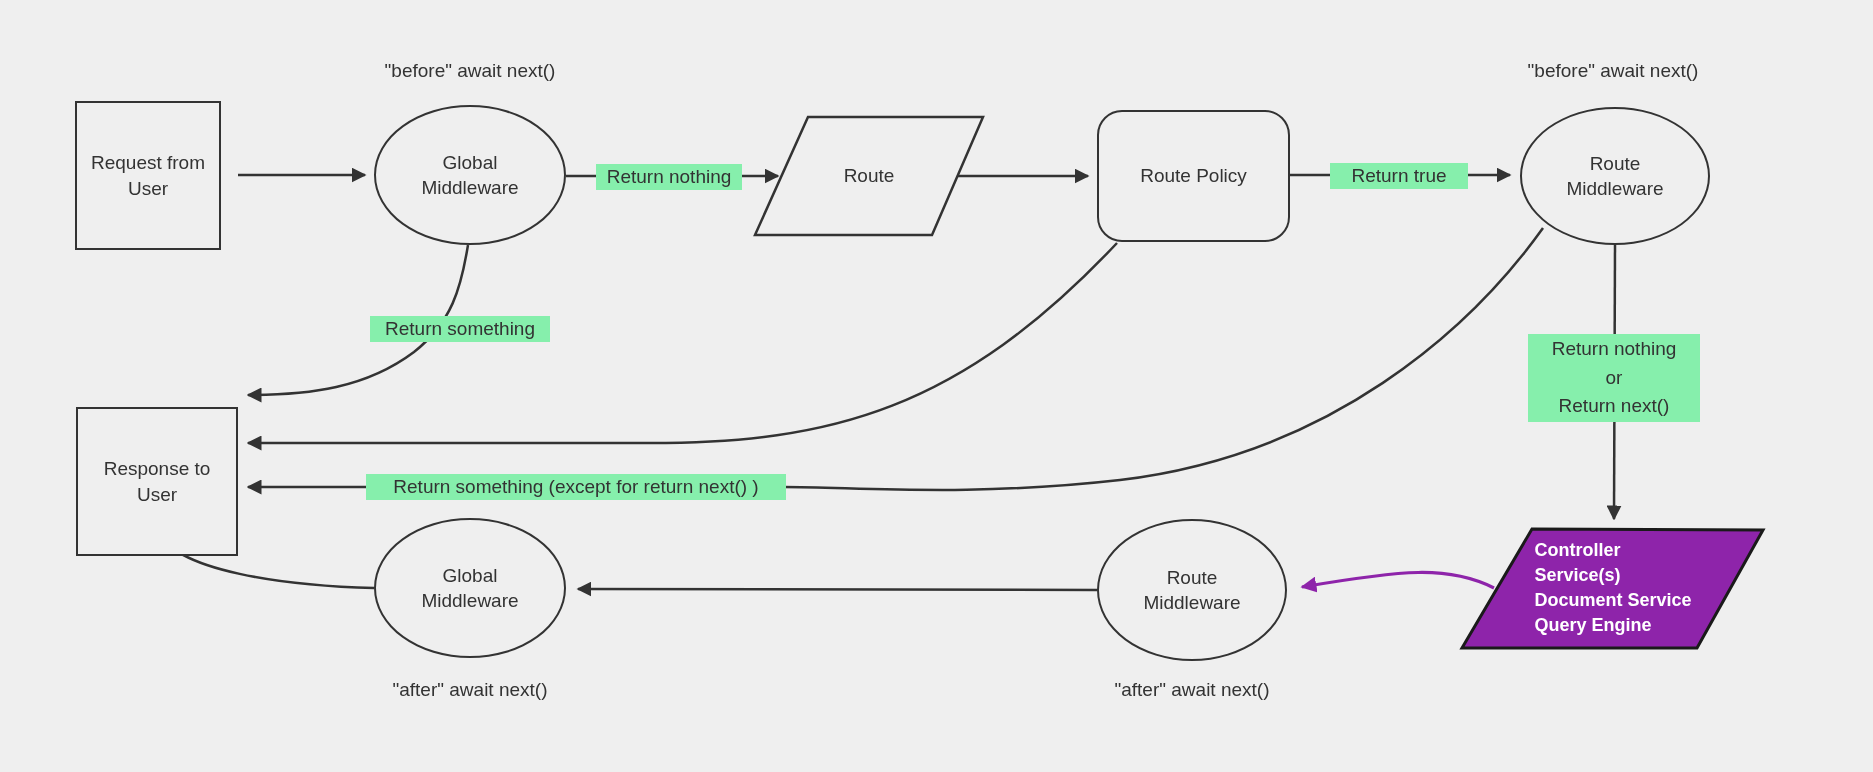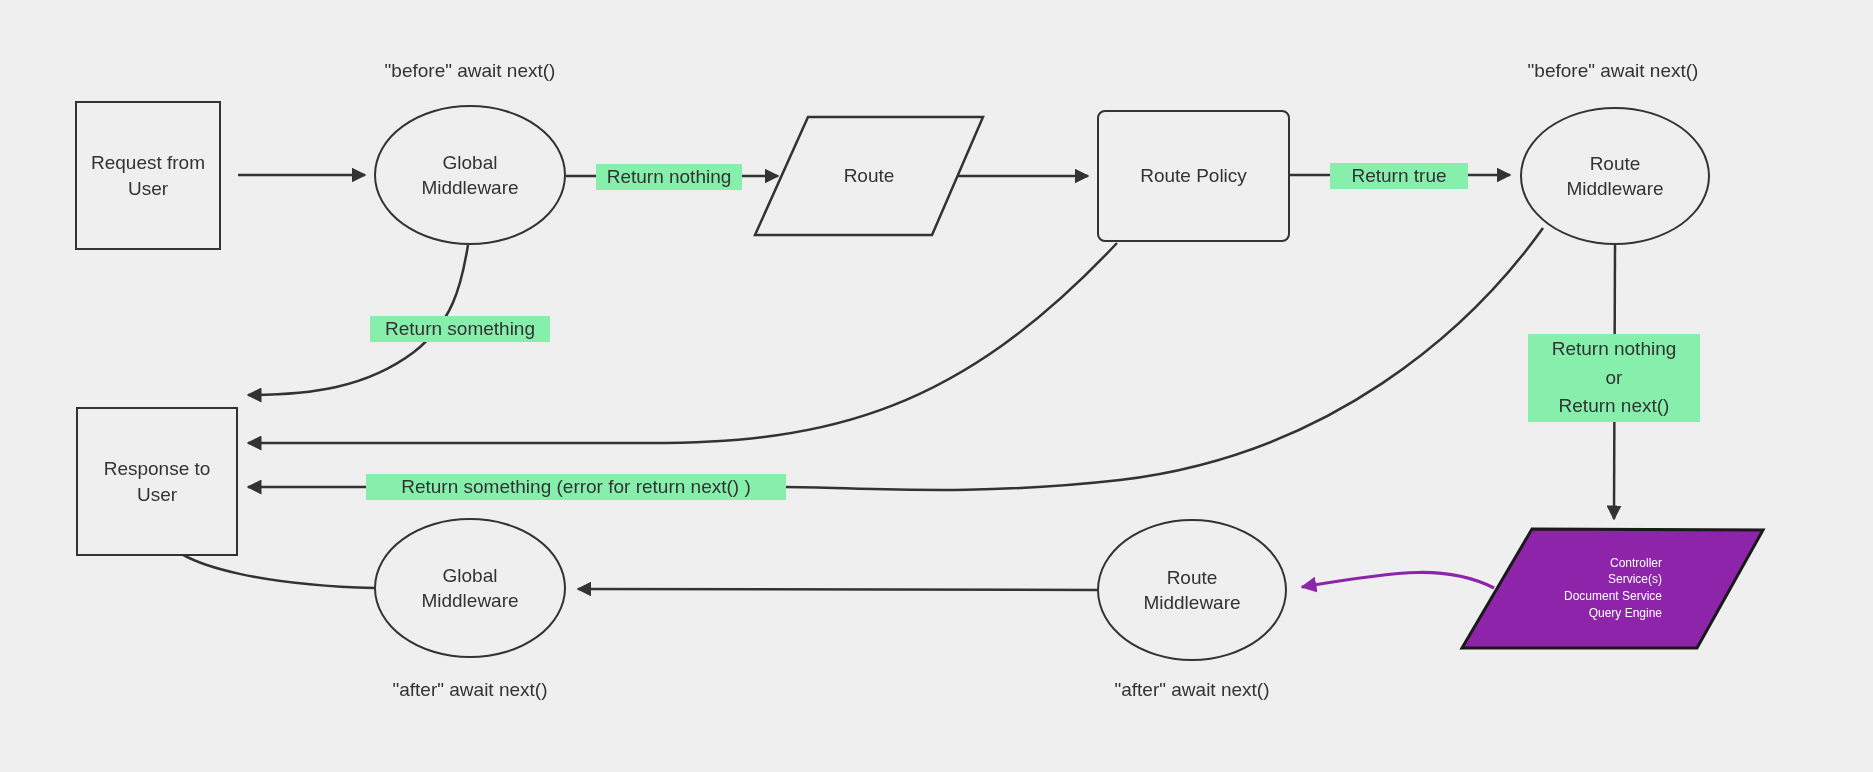--- a/index.html
+++ b/index.html
@@ -3,29 +3,29 @@
 <meta charset="utf-8">
 <style>
   html,body{margin:0;padding:0;background:#efefef;}
   #canvas{position:relative;width:1873px;height:772px;background:#efefef;overflow:hidden;
           font-family:"Liberation Sans",sans-serif;color:#333;}
   #edges{position:absolute;left:0;top:0;}
   .node{position:absolute;display:flex;align-items:center;justify-content:center;
         text-align:center;white-space:pre-line;font-size:19px;line-height:1.32;color:#333;
         background:#efefef;border:2.5px solid #333;box-sizing:border-box;}
   .ellipse{border-radius:50%;}
-  .rounded{border-radius:8px;}
+  .rounded{border-radius:25px;}
   .shape-label{position:absolute;display:flex;align-items:center;justify-content:center;
         text-align:center;white-space:pre-line;font-size:19px;line-height:1.32;color:#333;}
   .edge-label{position:absolute;display:flex;align-items:center;justify-content:center;
         text-align:center;white-space:pre-line;font-size:19px;line-height:1.45;color:#333;}
   .edge-label.bg{background:#86efac;}
   .para-label{position:absolute;display:flex;align-items:center;justify-content:center;
-        text-align:right;white-space:pre-line;font-size:12px;line-height:1.38;
-        font-weight:normal;color:#ffffff;}
+        text-align:left;white-space:pre-line;font-size:18px;line-height:1.38;
+        font-weight:bold;color:#ffffff;}
 </style>
 </head>
 <body>
 
 <div id="canvas">
 
   <svg id="edges" width="1873" height="772" viewBox="0 0 1873 772">
     <defs>
       <marker id="arrow-dark" viewBox="0 0 10 10" refX="9" refY="5" markerWidth="6" markerHeight="6" orient="auto-start-reverse">
         <path d="M0,0 L10,5 L0,10 z" fill="#333333"></path>
@@ -93,21 +93,21 @@
 
   <div class="edge-label" style="left:1513px;top:58px;width:200px;height:26px;">"before" await next()</div>
 
   <div class="edge-label bg" style="left:596px;top:164px;width:146px;height:26px;">Return nothing</div>
 
   <div class="edge-label bg" style="left:1330px;top:163px;width:138px;height:26px;text-align:right;">Return true</div>
 
   <div class="edge-label bg" style="left:370px;top:298px;width:180px;height:26px;margin-top:18px;">Return something</div>
 
 
-  <div class="edge-label bg" style="left:366px;top:474px;width:420px;height:26px;">Return something (error for return next() )</div>
+  <div class="edge-label bg" style="left:366px;top:474px;width:420px;height:26px;">Return something (except for return next() )</div>
 
   <div class="edge-label bg" style="left:1528px;top:334px;width:172px;height:88px;line-height:1.5;">Return nothing
 or
 Return next()</div>
 
   <div class="edge-label" style="left:370px;top:677px;width:200px;height:26px;">"after" await next()</div>
 
   <div class="edge-label" style="left:1092px;top:677px;width:200px;height:26px;">"after" await next()</div>
 
 </div>

